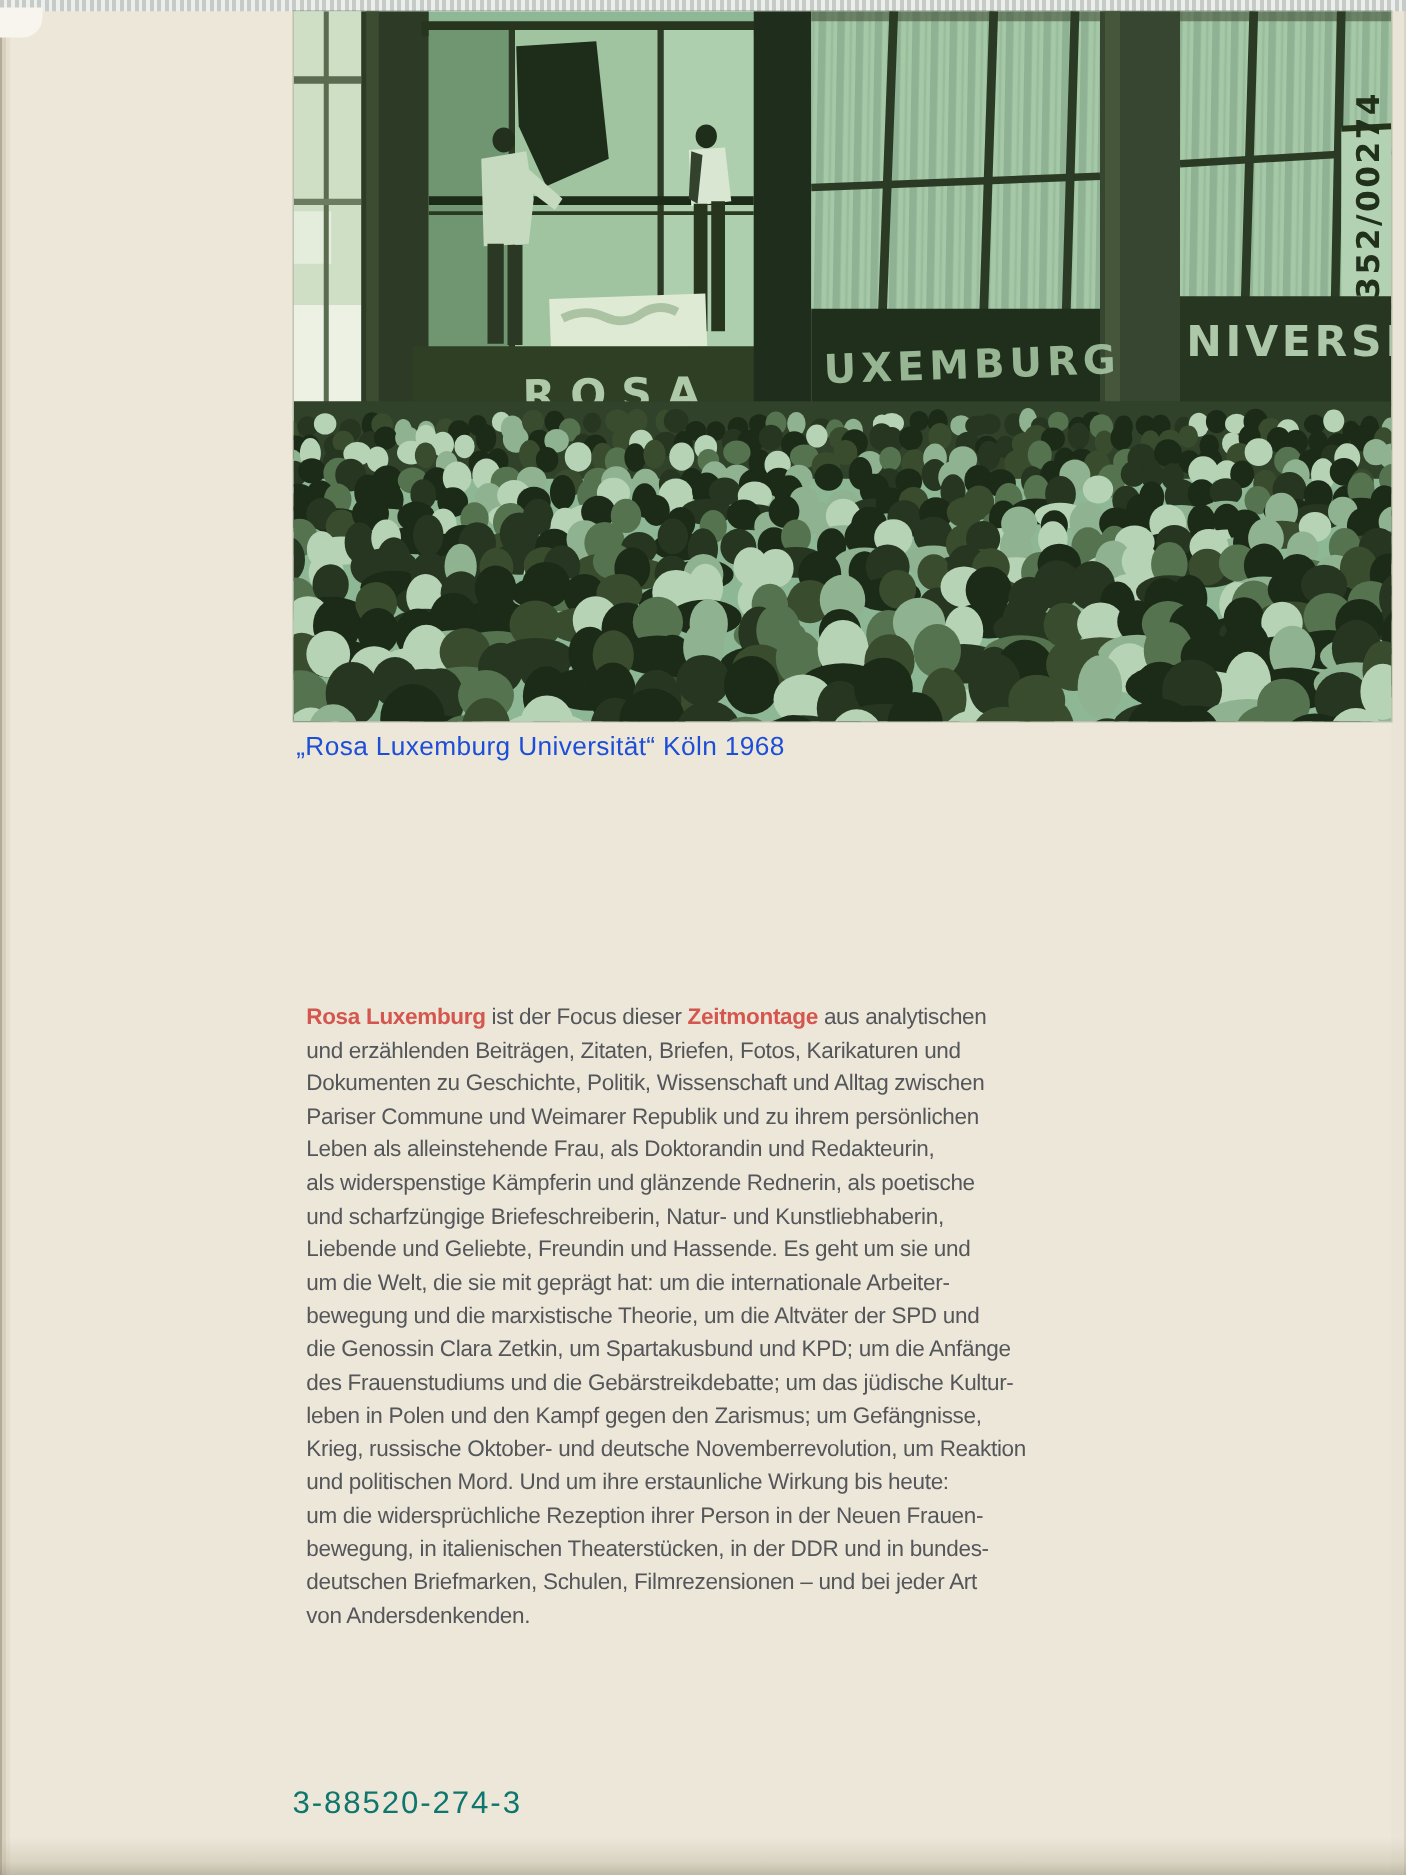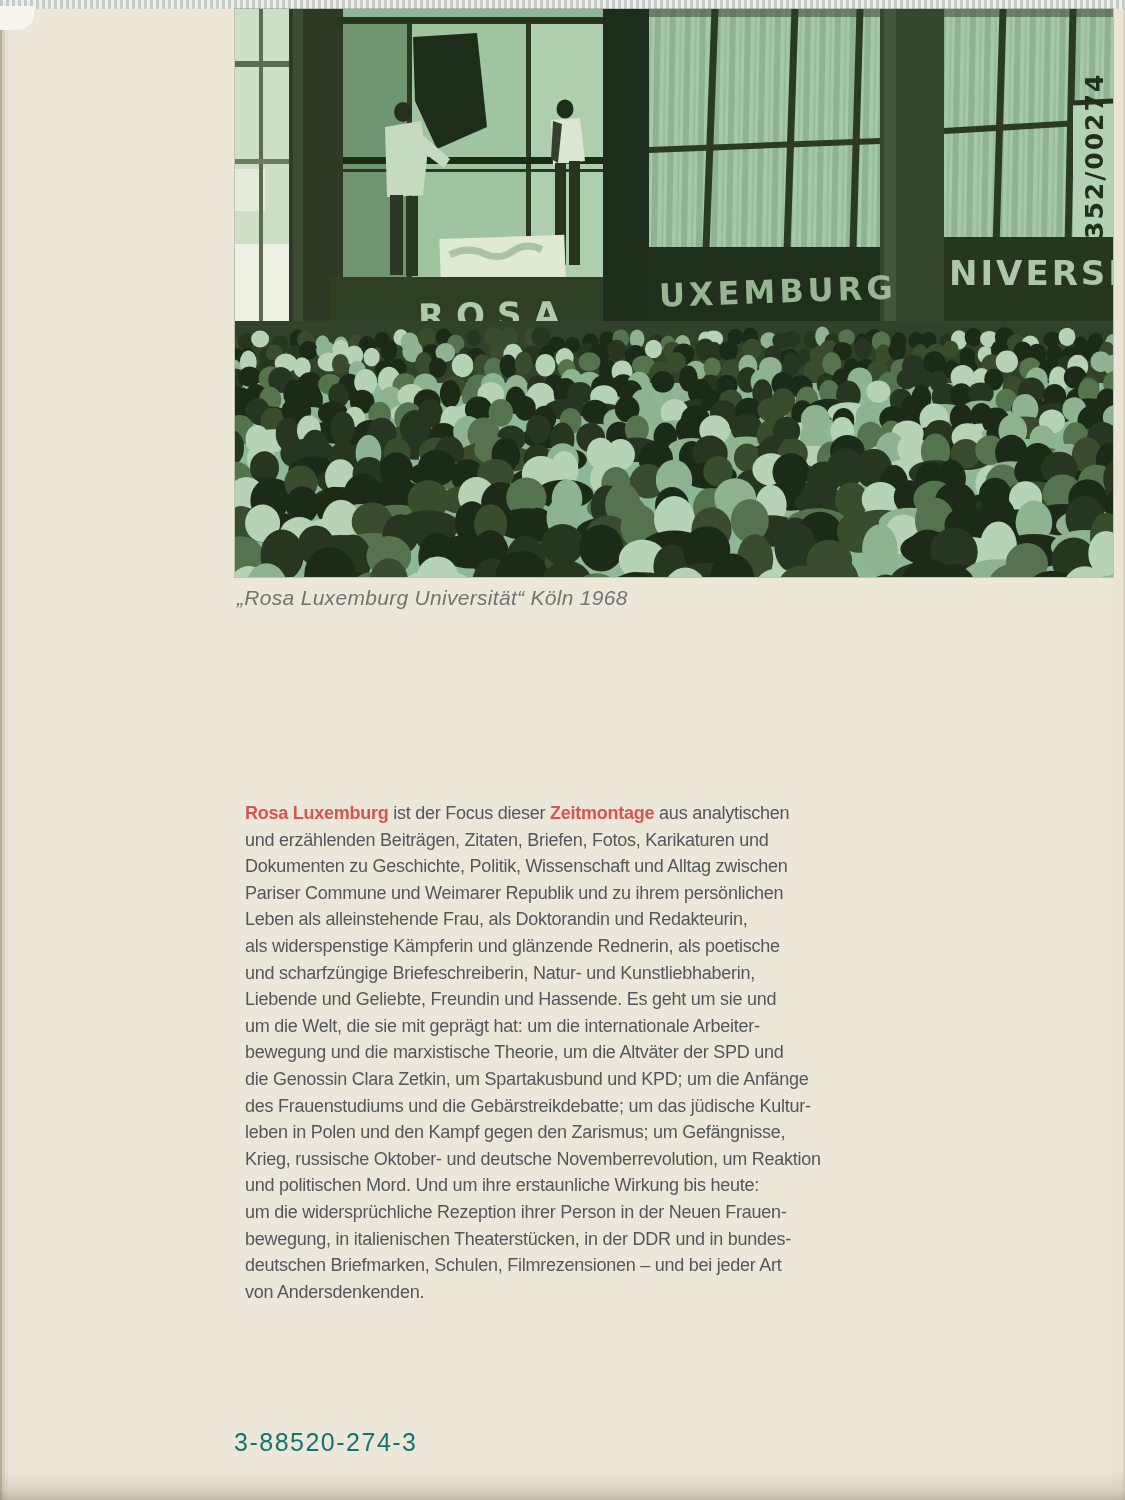--- a/index.html
+++ b/index.html
@@ -30,21 +30,21 @@
     position:absolute;left:0;right:0;bottom:0;height:30px;
     background:linear-gradient(180deg,rgba(178,170,148,0) 0,rgba(178,170,148,.32) 65%,rgba(148,140,118,.5) 100%);
   }
   .photo{
     position:absolute;left:235px;top:9px;width:878px;height:568px;margin:0;
     box-shadow:0 0 0 1px rgba(60,80,60,.25);
   }
   .photo svg{display:block;width:100%;height:100%;}
   .caption{
     position:absolute;left:237px;top:586px;
-    font-size:21px;color:#737373;letter-spacing:.3px;font-style:italic;
+    font-size:21px;color:#1d4ed8;letter-spacing:.3px;
   }
   .blurb{
     position:absolute;left:245px;top:800px;width:845px;margin:0;
     font-size:18px;line-height:26.6px;color:#54565a;
     white-space:pre-line;letter-spacing:-.25px;
   }
   .blurb .hl{color:#d4564e;font-weight:bold;}
   .isbn{
     position:absolute;left:234px;top:1428px;
     font-size:25px;color:#0f766e;letter-spacing:1.5px;

